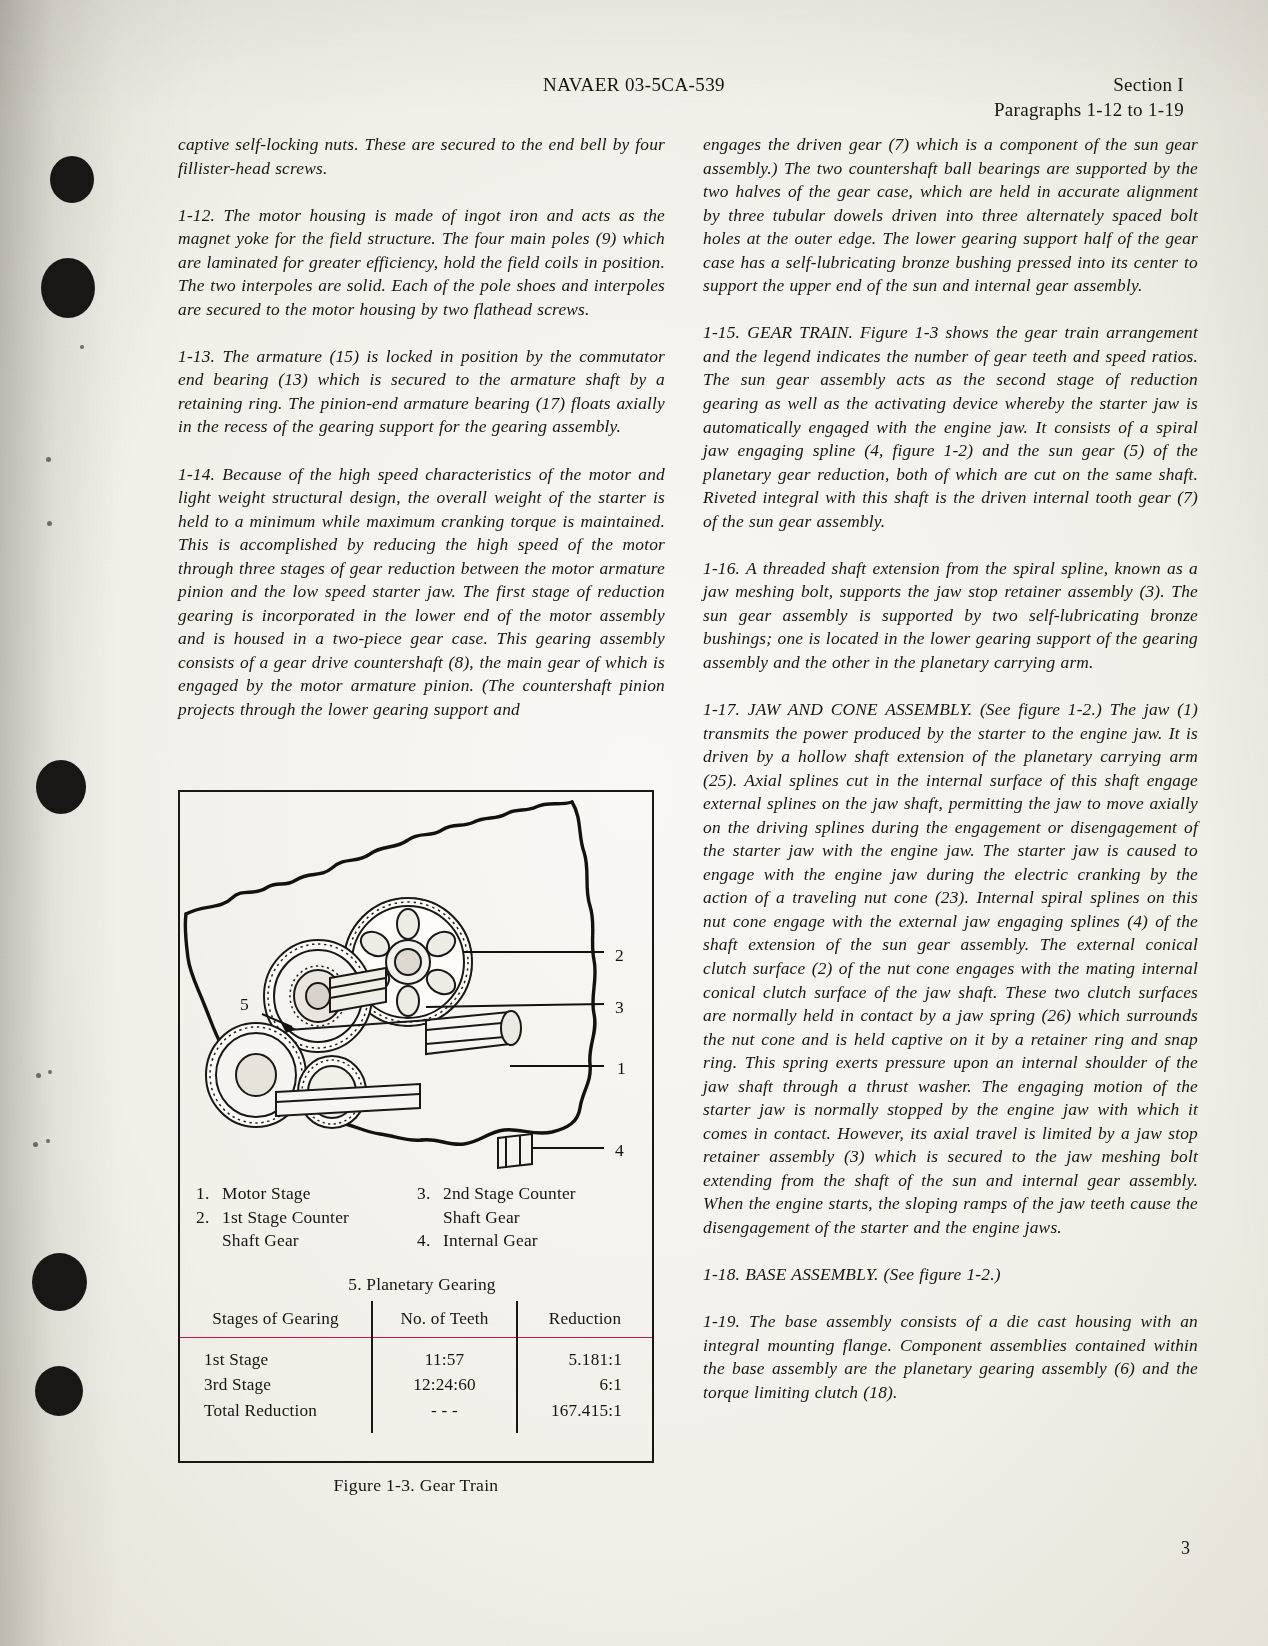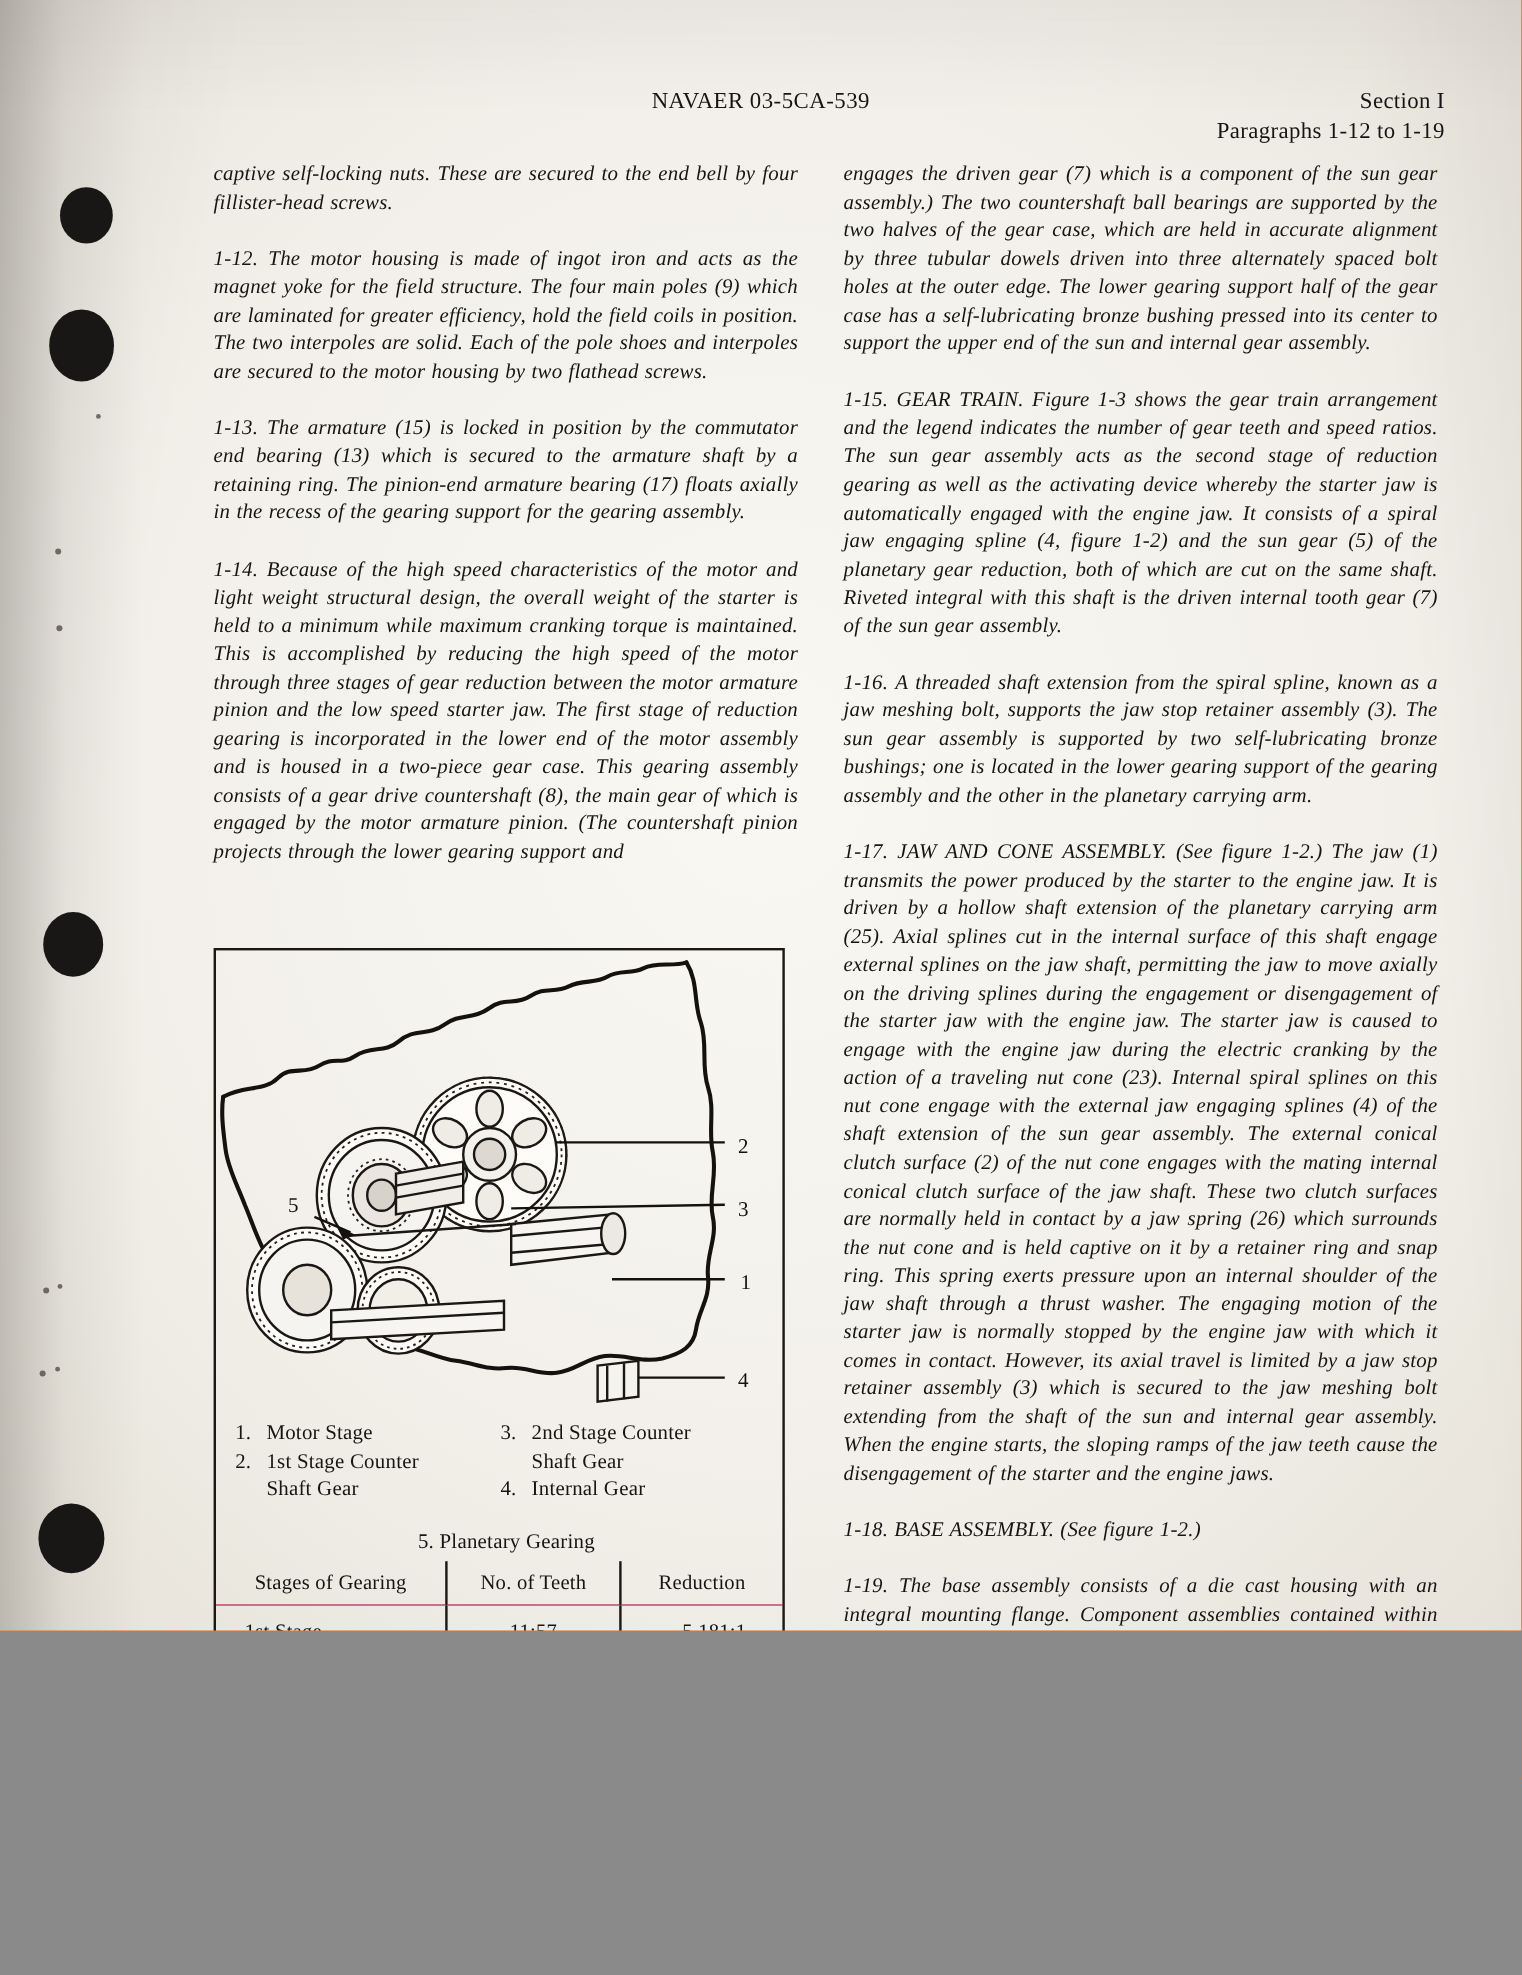--- a/index.html
+++ b/index.html
@@ -3,22 +3,22 @@
 <meta charset="utf-8">
 <style>
   html, body {
     margin: 0;
     padding: 0;
     background: #8a8a8a;
   }
   .page {
     position: relative;
     width: 1268px;
-    height: 1359px;
-    background: #f97316;
+    height: 1646px;
+    background: #c2410c;
     overflow: hidden;
     font-family: "Liberation Serif", "DejaVu Serif", serif;
     color: #171514;
   }
   .paper-tint {
     position: absolute;
     inset: 0;
     background:
       linear-gradient(100deg, rgba(0,0,0,0.05) 0%, rgba(0,0,0,0) 14%),
       linear-gradient(265deg, rgba(0,0,0,0.045) 0%, rgba(0,0,0,0) 10%),
@@ -51,21 +51,21 @@
   .hdr-center {
     position: absolute;
     left: 0; right: 0;
     top: 74px;
     text-align: center;
     font-size: 19px;
     letter-spacing: .4px;
   }
   .hdr-right {
     position: absolute;
-    right: 64px;
+    right: 84px;
     top: 72px;
     text-align: right;
     font-size: 19px;
     line-height: 25px;
     letter-spacing: .3px;
   }
 
   
   .col {
     position: absolute;

